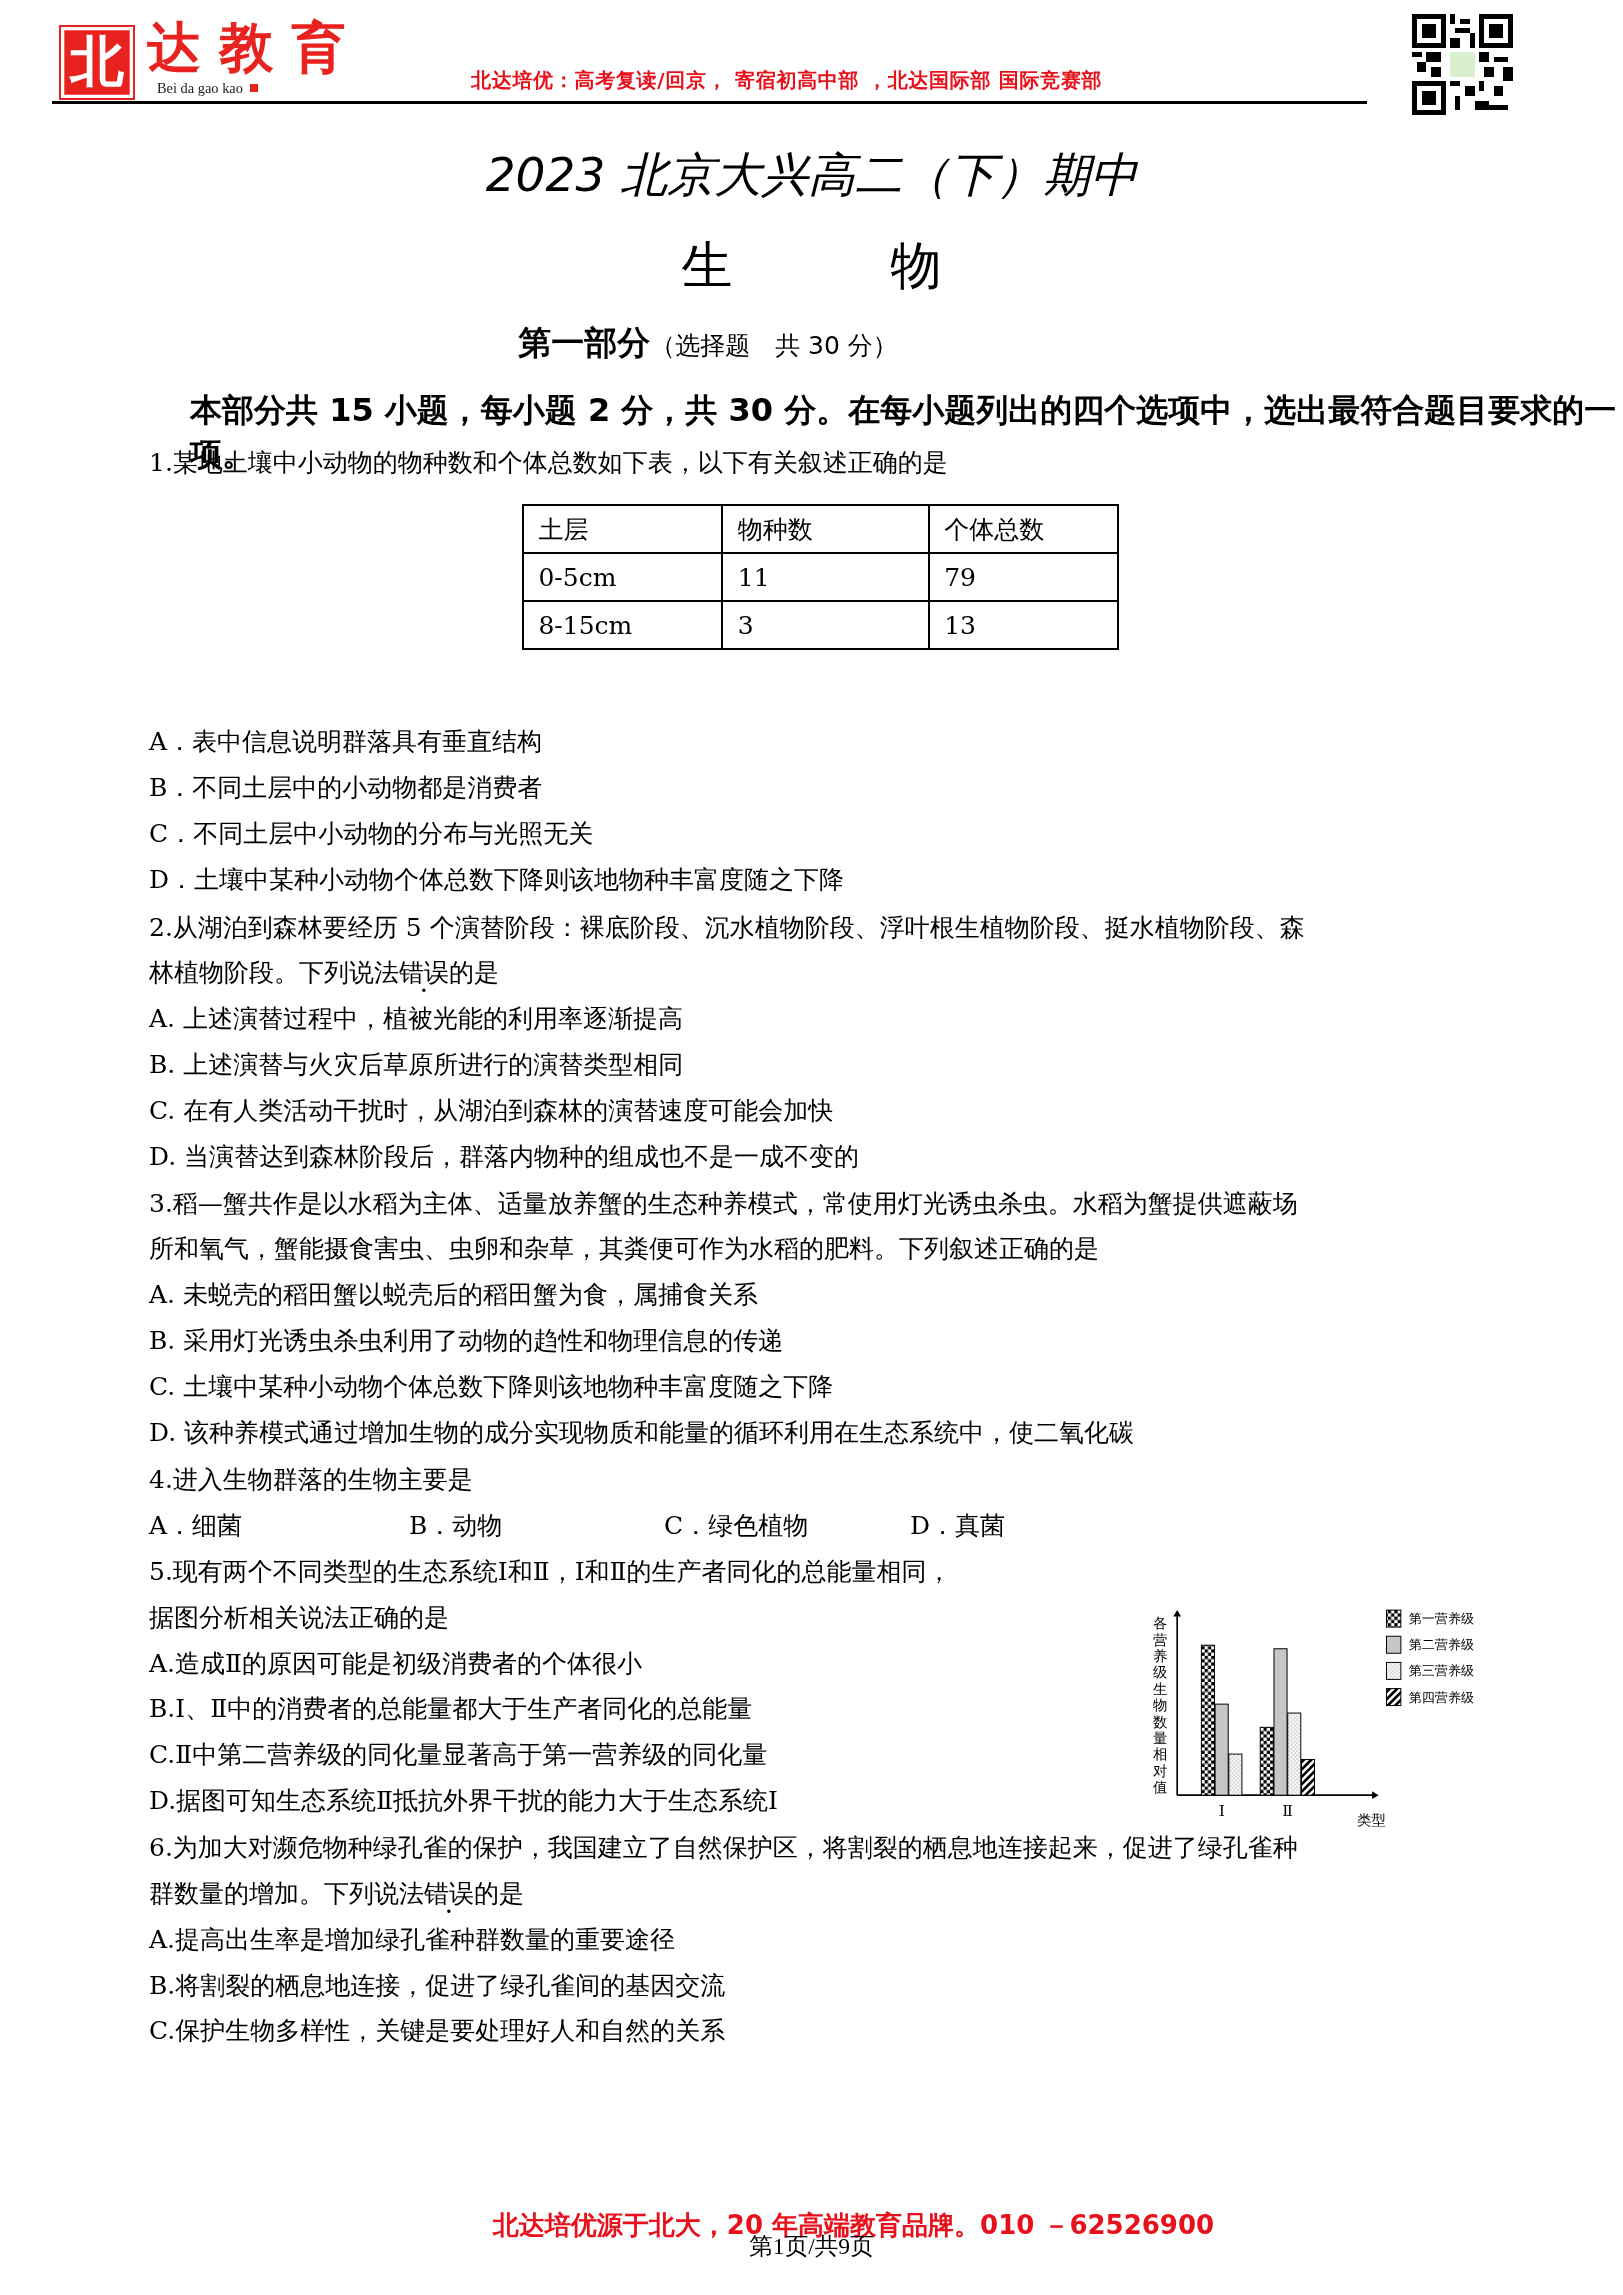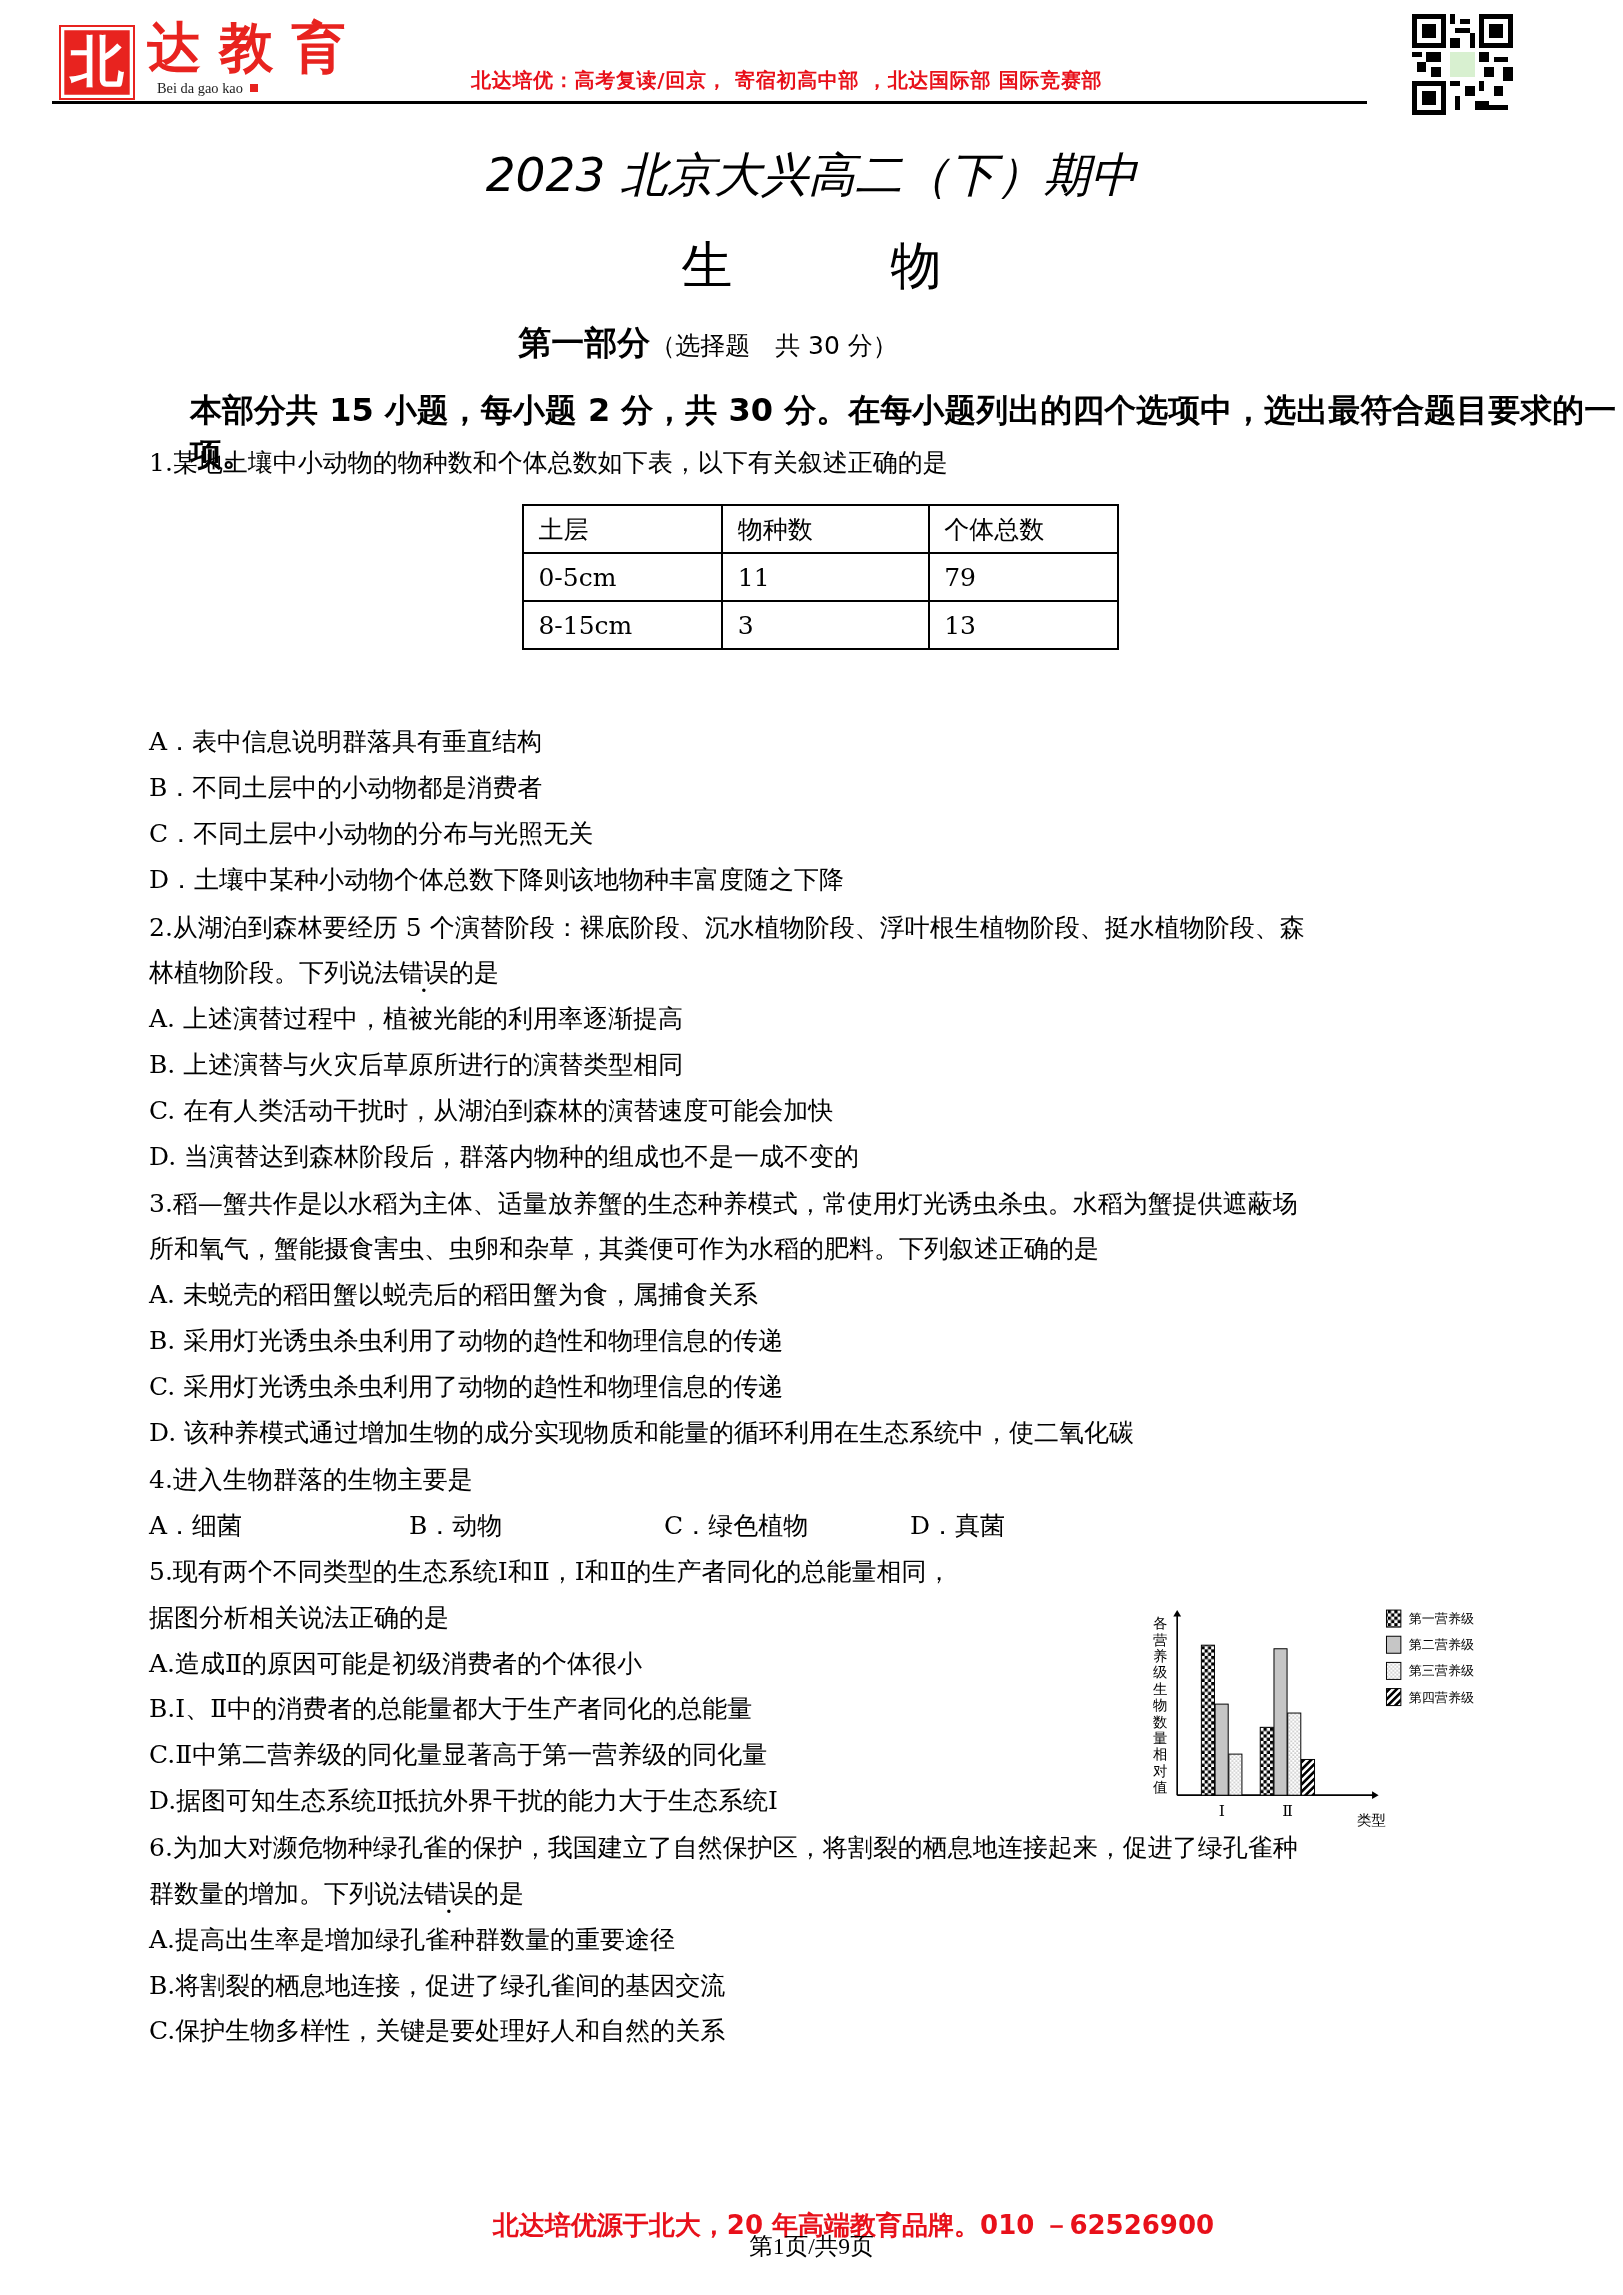--- a/index.html
+++ b/index.html
@@ -123,21 +123,21 @@
 <div class="abs line" style="top:957px"><span>林植物阶段。下列说法</span><span class="emph">错误</span><span>的是</span></div>
 <div class="abs line" style="top:1003px">A. 上述演替过程中，植被光能的利用率逐渐提高</div>
 <div class="abs line" style="top:1049px">B. 上述演替与火灾后草原所进行的演替类型相同</div>
 <div class="abs line" style="top:1095px">C. 在有人类活动干扰时，从湖泊到森林的演替速度可能会加快</div>
 <div class="abs line" style="top:1141px">D. 当演替达到森林阶段后，群落内物种的组成也不是一成不变的</div>
 
 <div class="abs line" style="top:1188px">3.稻—蟹共作是以水稻为主体、适量放养蟹的生态种养模式，常使用灯光诱虫杀虫。水稻为蟹提供遮蔽场</div>
 <div class="abs line" style="top:1233px">所和氧气，蟹能摄食害虫、虫卵和杂草，其粪便可作为水稻的肥料。下列叙述正确的是</div>
 <div class="abs line" style="top:1279px">A. 未蜕壳的稻田蟹以蜕壳后的稻田蟹为食，属捕食关系</div>
 <div class="abs line" style="top:1325px">B. 采用灯光诱虫杀虫利用了动物的趋性和物理信息的传递</div>
-<div class="abs line" style="top:1371px">C. 采用灯光诱虫杀虫利用了动物的趋性和物理信息的传递</div>
+<div class="abs line" style="top:1371px">C. 土壤中某种小动物个体总数下降则该地物种丰富度随之下降</div>
 <div class="abs line" style="top:1417px">D. 该种养模式通过增加生物的成分实现物质和能量的循环利用在生态系统中，使二氧化碳</div>
 
 <div class="abs line" style="top:1464px">4.进入生物群落的生物主要是</div>
 <div class="abs line" style="top:1510px;left:149px">A．细菌</div>
 <div class="abs line" style="top:1510px;left:409px">B．动物</div>
 <div class="abs line" style="top:1510px;left:664px">C．绿色植物</div>
 <div class="abs line" style="top:1510px;left:910px">D．真菌</div>
 
 <div class="abs line" style="top:1556px">5.现有两个不同类型的生态系统Ⅰ和Ⅱ，Ⅰ和Ⅱ的生产者同化的总能量相同，</div>
 <div class="abs line" style="top:1602px">据图分析相关说法正确的是</div>

